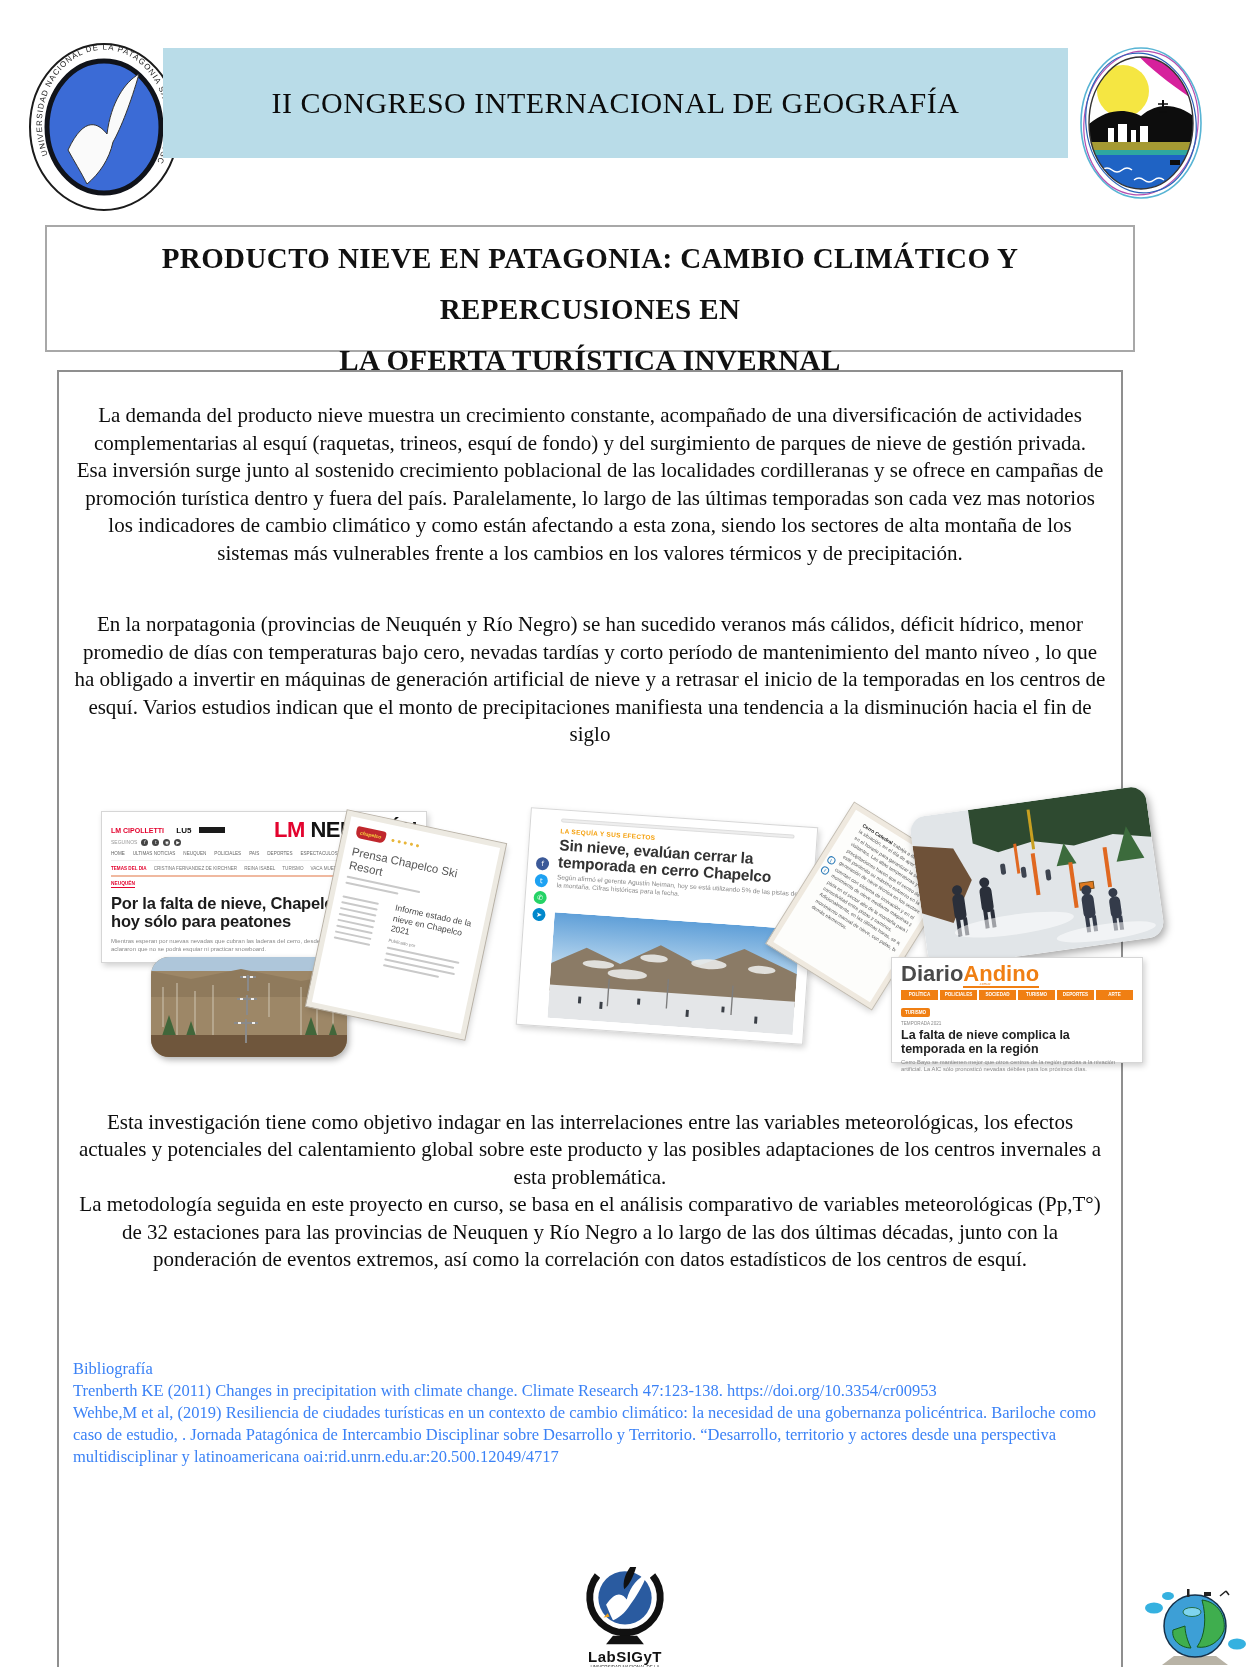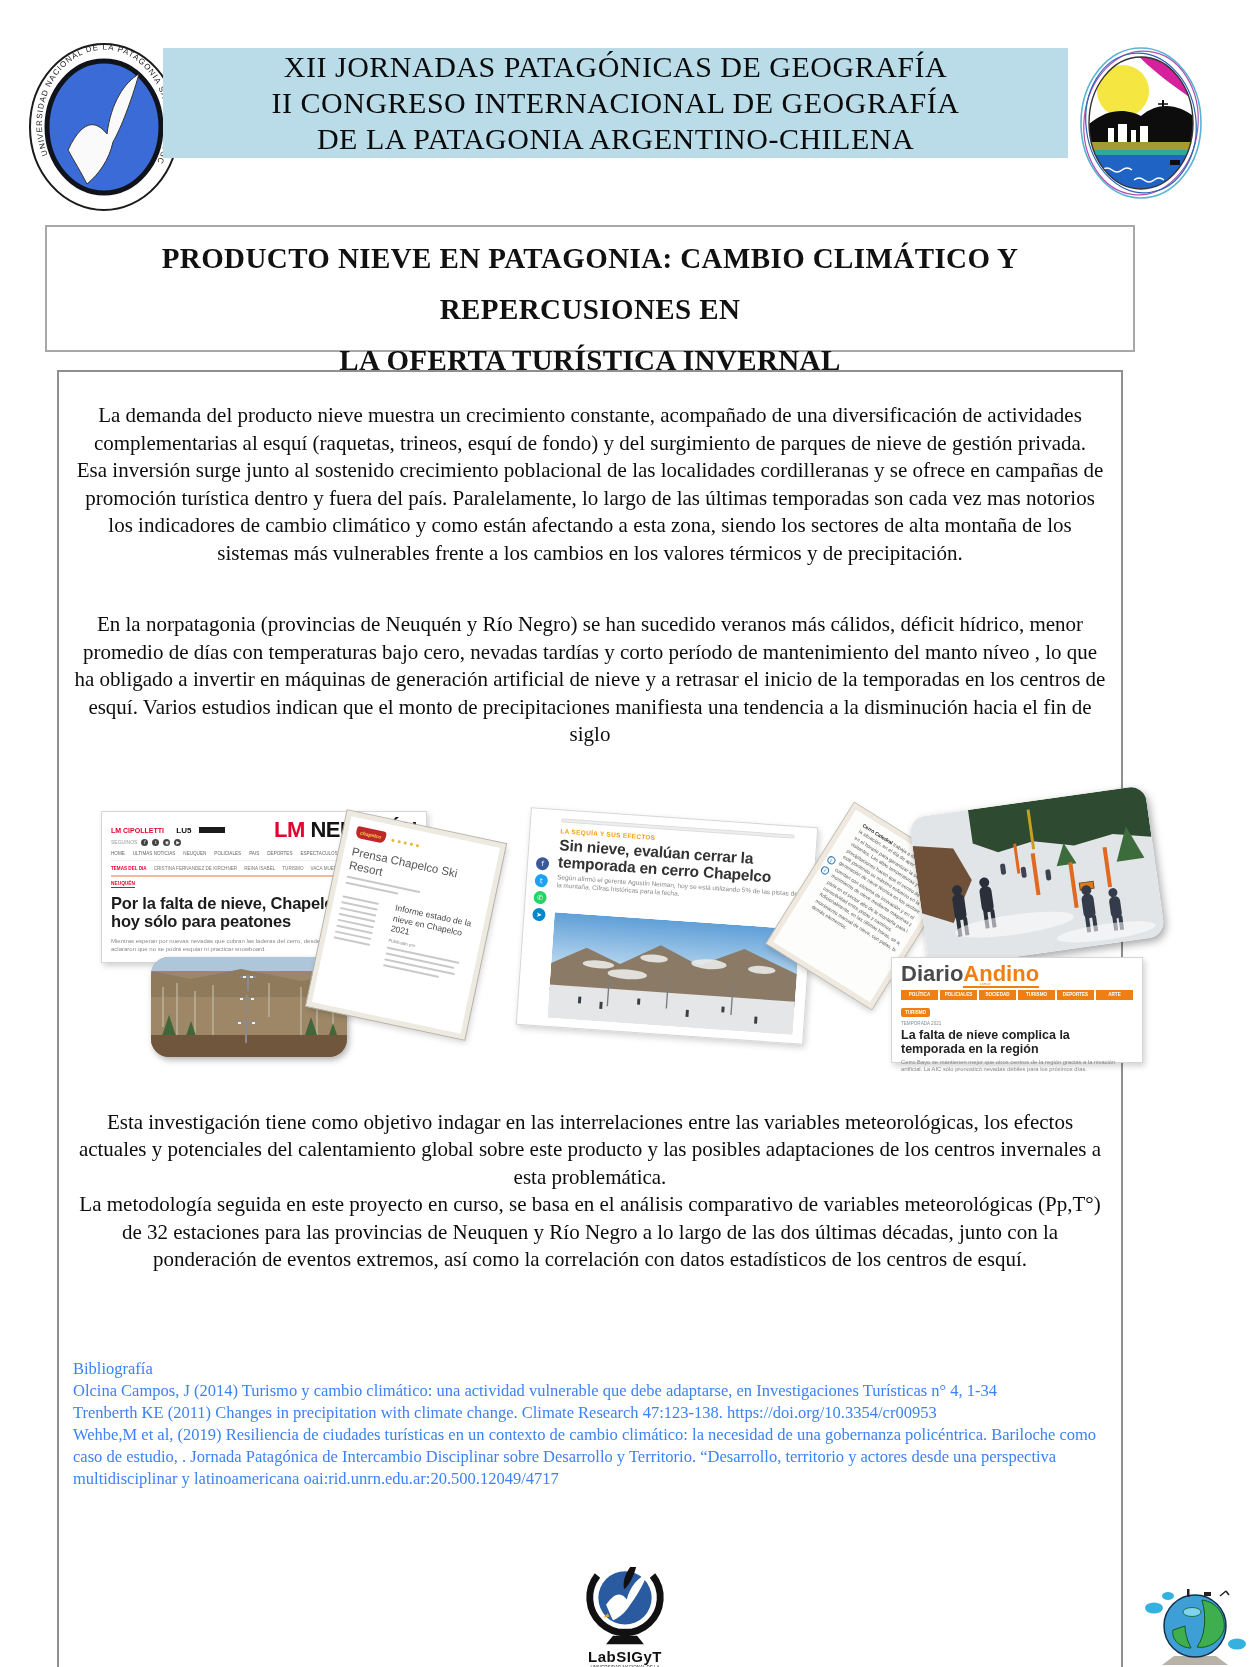--- a/index.html
+++ b/index.html
@@ -142,23 +142,21 @@
       <ellipse cx="76" cy="85" rx="57" ry="66" fill="#3b6bd6" stroke="#10131a" stroke-width="5"></ellipse>
       <path d="M40,108 C57,72 71,82 79,92 C83,60 97,40 111,32 C103,60 93,86 85,100 C81,118 71,132 59,142 C53,130 46,119 40,108 Z" fill="#fafafa" stroke="#333" stroke-width="1"></path>
       <path id="unp-circ" d="M22,118 A62,74 0 1 1 130,118" fill="none"></path>
       <text font-size="8" fill="#222" letter-spacing="1" font-family="Liberation Sans, sans-serif">
         <textPath href="#unp-circ" startOffset="2%">UNIVERSIDAD NACIONAL DE LA PATAGONIA SAN JUAN BOSCO</textPath>
       </text>
     </svg>
   </div>
 
   <div class="hdr-banner-blue">
-    <div class="line">XII JORNADAS PATAGÓNICAS DE GEOGRAFÍA</div>
     <div class="line">II CONGRESO INTERNACIONAL DE GEOGRAFÍA</div>
-    <div class="line">DE LA PATAGONIA ARGENTINO-CHILENA</div>
   </div>
 
 
   <div class="congress-logo">
     <svg viewBox="0 0 126 158" width="126" height="158">
       <defs>
           <clipPath id="cg">
             <ellipse cx="63" cy="79" rx="52" ry="66"></ellipse>
           </clipPath>
         </defs>
@@ -448,21 +446,20 @@
         <div class="da-dek">Cerro Bayo se mantienen mejor que otros centros de la región gracias a la nivación artificial. La AIC sólo pronosticó nevadas débiles para los próximos días.</div>
       </div>
 
     </div>
 
     <p class="para p3a">Esta investigación tiene como objetivo indagar en las interrelaciones entre las variables meteorológicas, los efectos actuales y potenciales del calentamiento global sobre este producto y las posibles adaptaciones de los centros invernales a esta problemática.</p>
     <p class="para">La metodología seguida en este proyecto en curso, se basa en el análisis comparativo de variables meteorológicas (Pp,T°) de 32 estaciones para las provincias de Neuquen y Río Negro a lo largo de las dos últimas décadas, junto con la ponderación de eventos extremos, así como la correlación con datos estadísticos de los centros de esquí.</p>
 
     <div class="bib">
       <div>Bibliografía</div>
-      <div class="entry">Olcina Campos, J (2014) Turismo y cambio climático: una actividad vulnerable que debe adaptarse, en Investigaciones Turísticas n° 4, 1-34</div>
       <div class="entry">Trenberth KE (2011) Changes in precipitation with climate change. Climate Research 47:123-138. https://doi.org/10.3354/cr00953</div>
       <div class="entry">Wehbe,M et al, (2019) Resiliencia de ciudades turísticas en un contexto de cambio climático: la necesidad de una gobernanza policéntrica. Bariloche como caso de estudio, . Jornada Patagónica de Intercambio Disciplinar sobre Desarrollo y Territorio. “Desarrollo, territorio y actores desde una perspectiva multidisciplinar y latinoamericana  oai:rid.unrn.edu.ar:20.500.12049/4717</div>
     </div>
 
   </div>
 
 
   <div class="labsigyt">
     <svg viewBox="0 0 100 100" width="86" height="86">
       <path d="M82,18 A41,41 0 1 1 18,18" stroke="#111" stroke-width="8" fill="none"></path>

